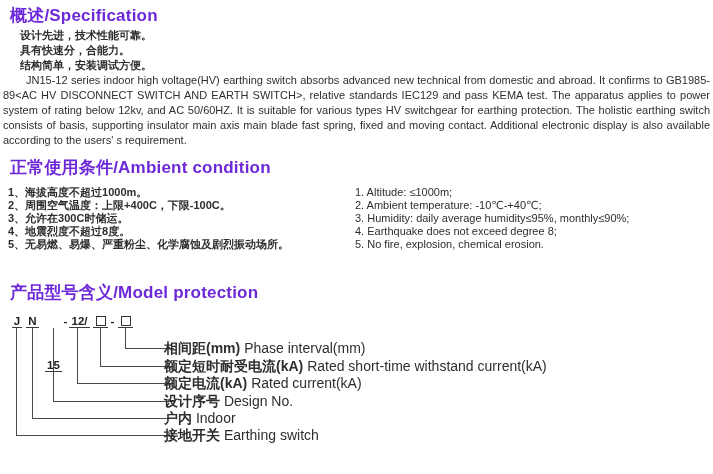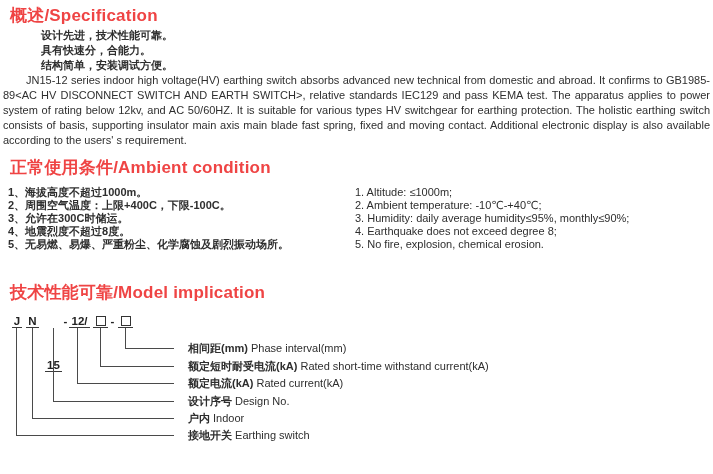--- a/index.html
+++ b/index.html
@@ -5,52 +5,52 @@
   html,body{margin:0;padding:0;}
   body{
     font-family:"Liberation Sans","DejaVu Sans",sans-serif;
     background:#e8e8e8;
   }
   .page{
     width:713px;height:474px;position:relative;background:#ffffff;
     overflow:hidden;color:#2e2e2e;font-size:11px;
   }
   .section-title{
-    color:#ef4444;font-weight:bold;font-size:17px;line-height:22px;
+    color:#6d28d9;font-weight:bold;font-size:17px;line-height:22px;
     margin-left:10px;letter-spacing:0.2px;
   }
   #title-spec{padding-top:5px;height:23px;}
   #title-ambient{margin-top:9px;height:22px;}
   #title-model{margin-top:31px;height:22px;}
   .para-cn{
     margin:1px 3px 0 3px;line-height:15px;text-indent:23px;
     text-align:justify;font-weight:bold;
   }
-  .features{margin-left:41px;line-height:15px;font-weight:bold;}
+  .features{margin-left:20px;line-height:15px;font-weight:bold;}
   .para-en{
     margin:0 3px;line-height:15px;text-indent:23px;text-align:justify;
   }
   .cols{margin-top:7px;display:flex;}
   .col-cn{margin-left:8px;width:347px;line-height:13px;font-weight:bold;}
   .col-en{line-height:13px;}
   .diagram{margin-top:11px;position:relative;height:144px;}
   .code-item{
     position:absolute;top:0;height:12px;line-height:12px;
     font-weight:bold;font-size:11.5px;text-align:center;color:#222;
   }
   .code-underlined{border-bottom:1px solid #3a3a3a;}
   .ph-box{
     display:inline-block;width:8px;height:8px;border:1px solid #333;
     vertical-align:bottom;margin-bottom:1px;background:#fff;
   }
   .vline{position:absolute;width:1px;background:#4a4a4a;top:13px;}
   .hline{position:absolute;height:1px;background:#4a4a4a;}
   .dg-label{
-    position:absolute;left:188px;height:13px;line-height:13px;
-    white-space:nowrap;font-size:11px;
+    position:absolute;left:164px;height:13px;line-height:13px;
+    white-space:nowrap;font-size:14px;
   }
   .dg-label .cn{font-weight:bold;}
   .dg-label .en{font-weight:normal;}
 </style>
 </head>
 <body>
 
 <div class="page">
 
   <div class="section-title" id="title-spec">概述/Specification</div>
@@ -76,21 +76,21 @@
     </div>
     <div class="col-en">
       <div>1. Altitude: ≤1000m;</div>
       <div>2. Ambient temperature: -10℃-+40℃;</div>
       <div>3. Humidity: daily average humidity≤95%, monthly≤90%;</div>
       <div>4. Earthquake does not exceed degree 8;</div>
       <div>5. No fire, explosion, chemical erosion.</div>
     </div>
   </div>
 
-  <div class="section-title" id="title-model">技术性能可靠/Model implication</div>
+  <div class="section-title" id="title-model">产品型号含义/Model protection</div>
 
   <div class="diagram">
 
     <span class="code-item code-underlined" style="left:12px;width:10px;">J</span>
     <span class="code-item code-underlined" style="left:26px;width:13px;">N</span>
     <span class="code-item code-underlined" style="left:45px;width:17px;margin-top:44px;">15</span>
     <span class="code-item" style="left:62px;width:7px;">-</span>
     <span class="code-item code-underlined" style="left:69px;width:21px;">12/</span>
     <span class="code-item code-underlined" style="left:93px;width:15px;"><span class="ph-box"></span></span>
     <span class="code-item" style="left:108px;width:9px;">-</span>

